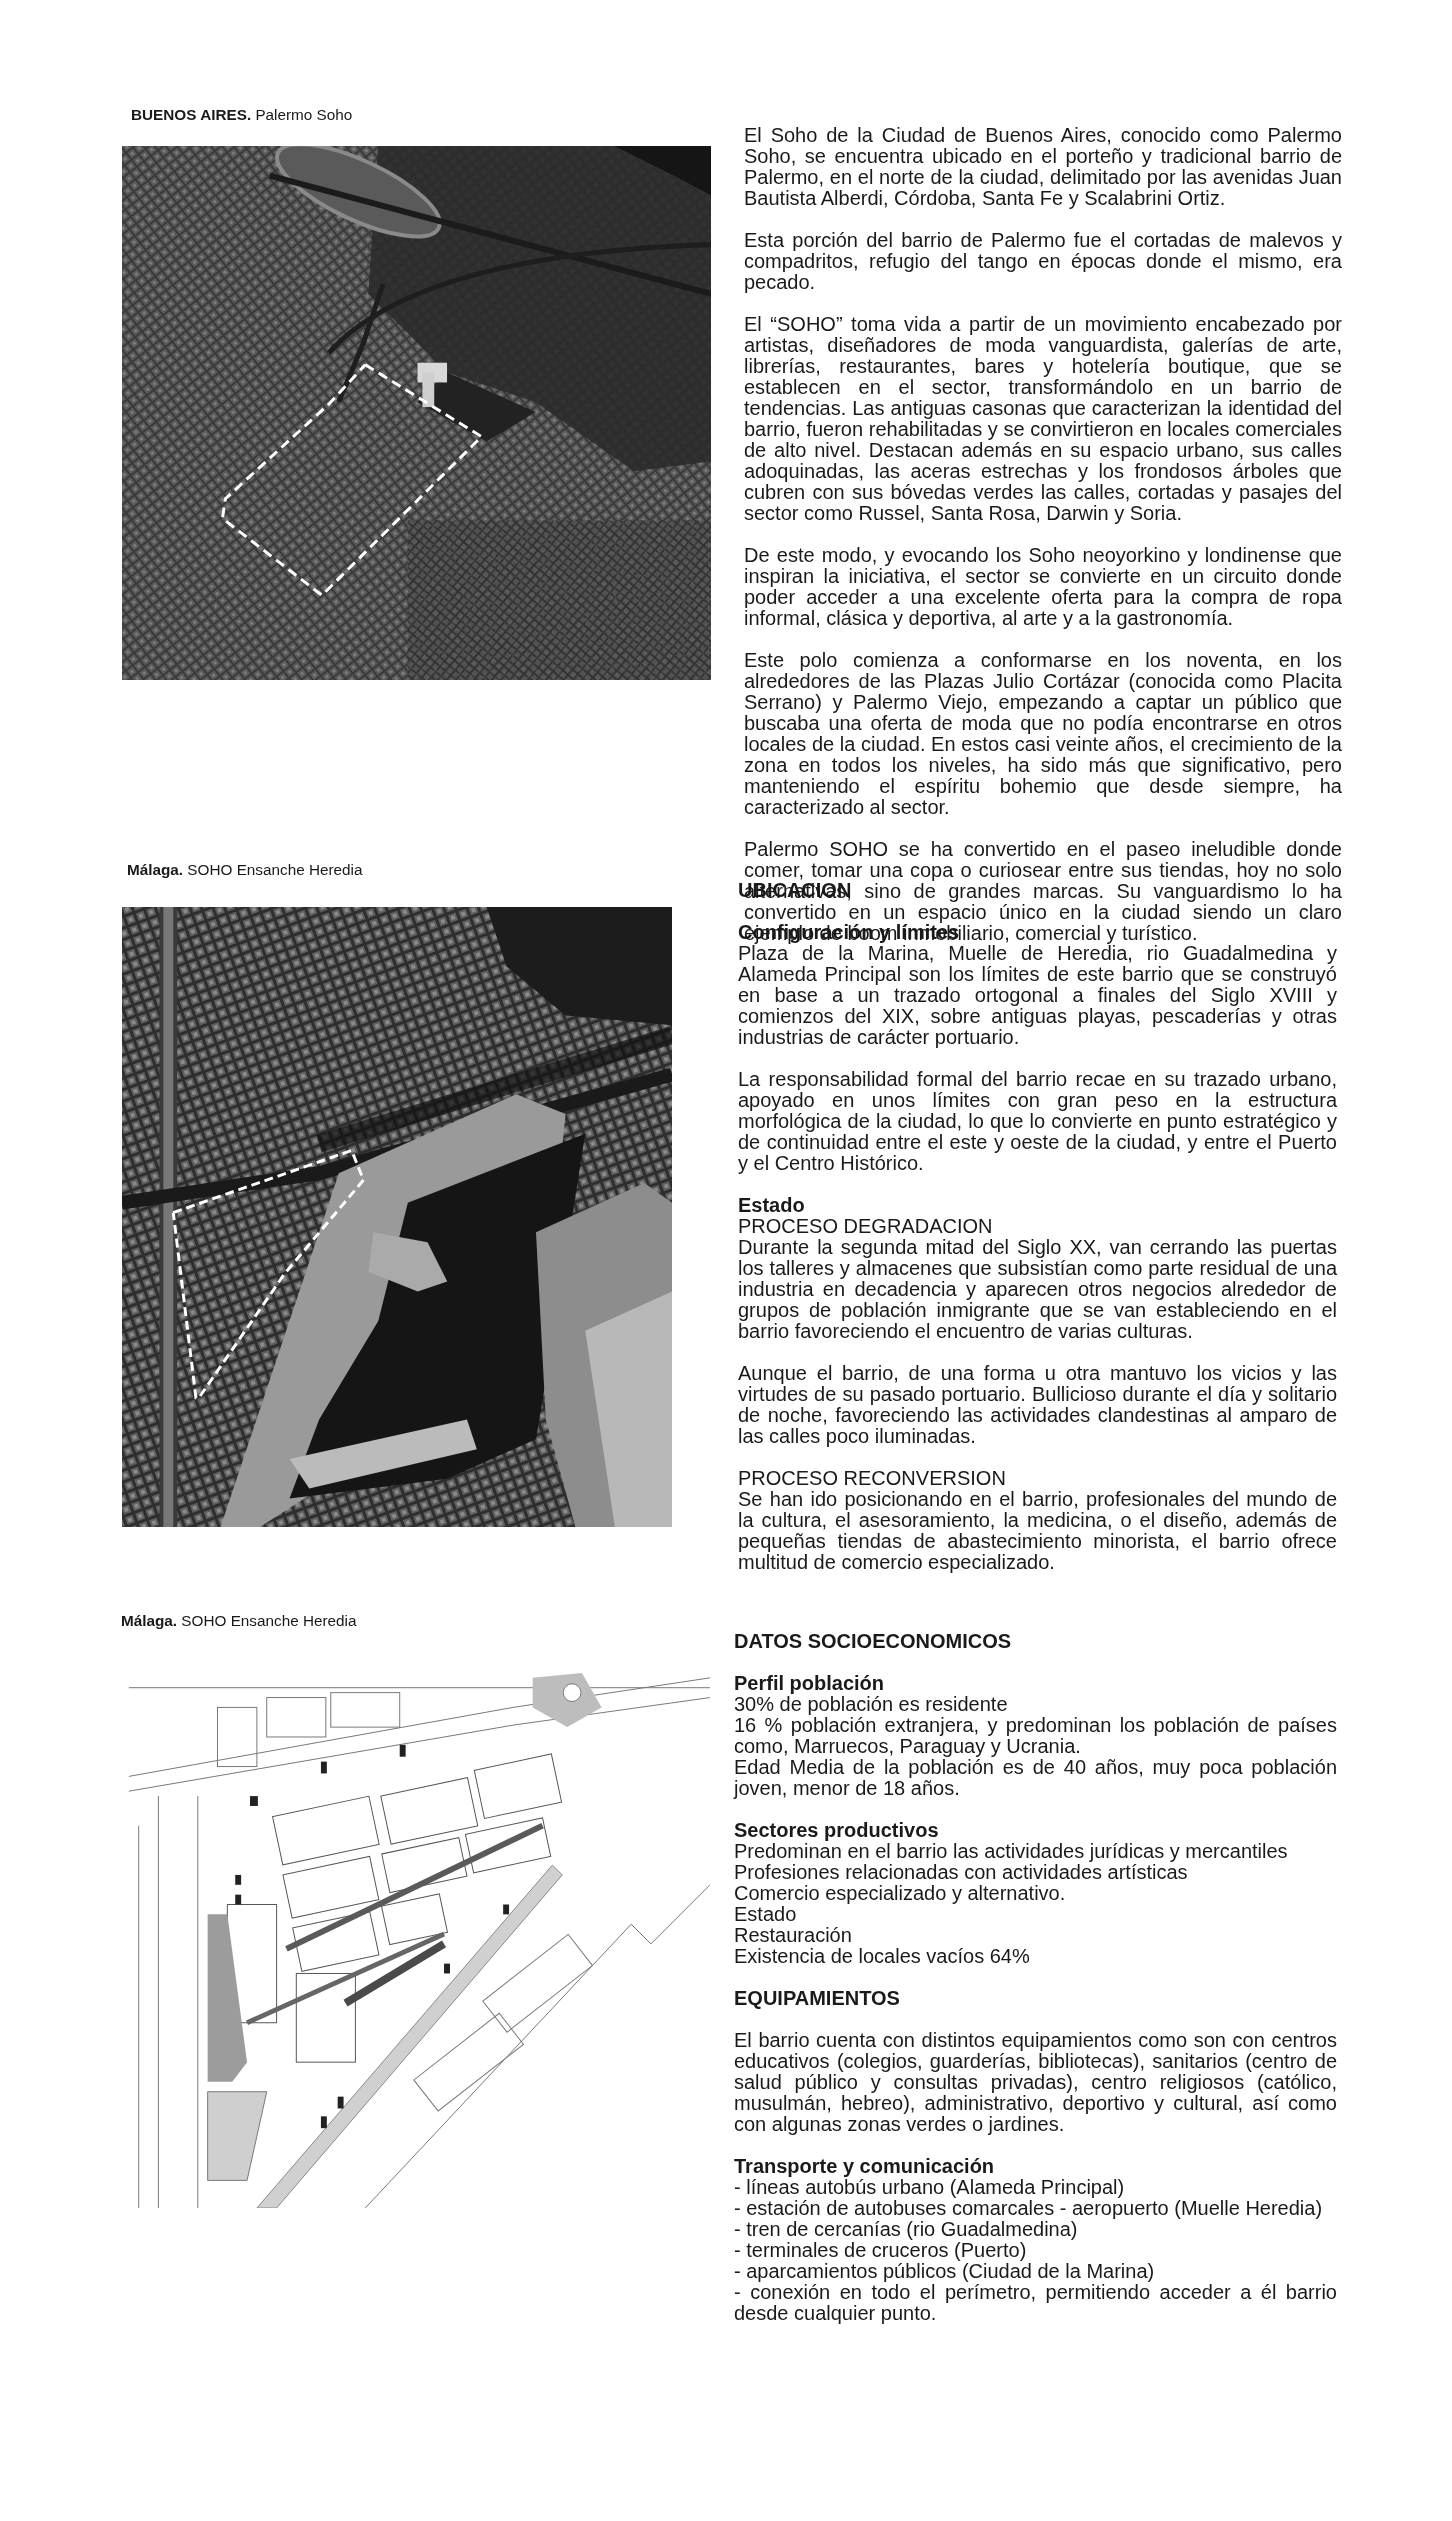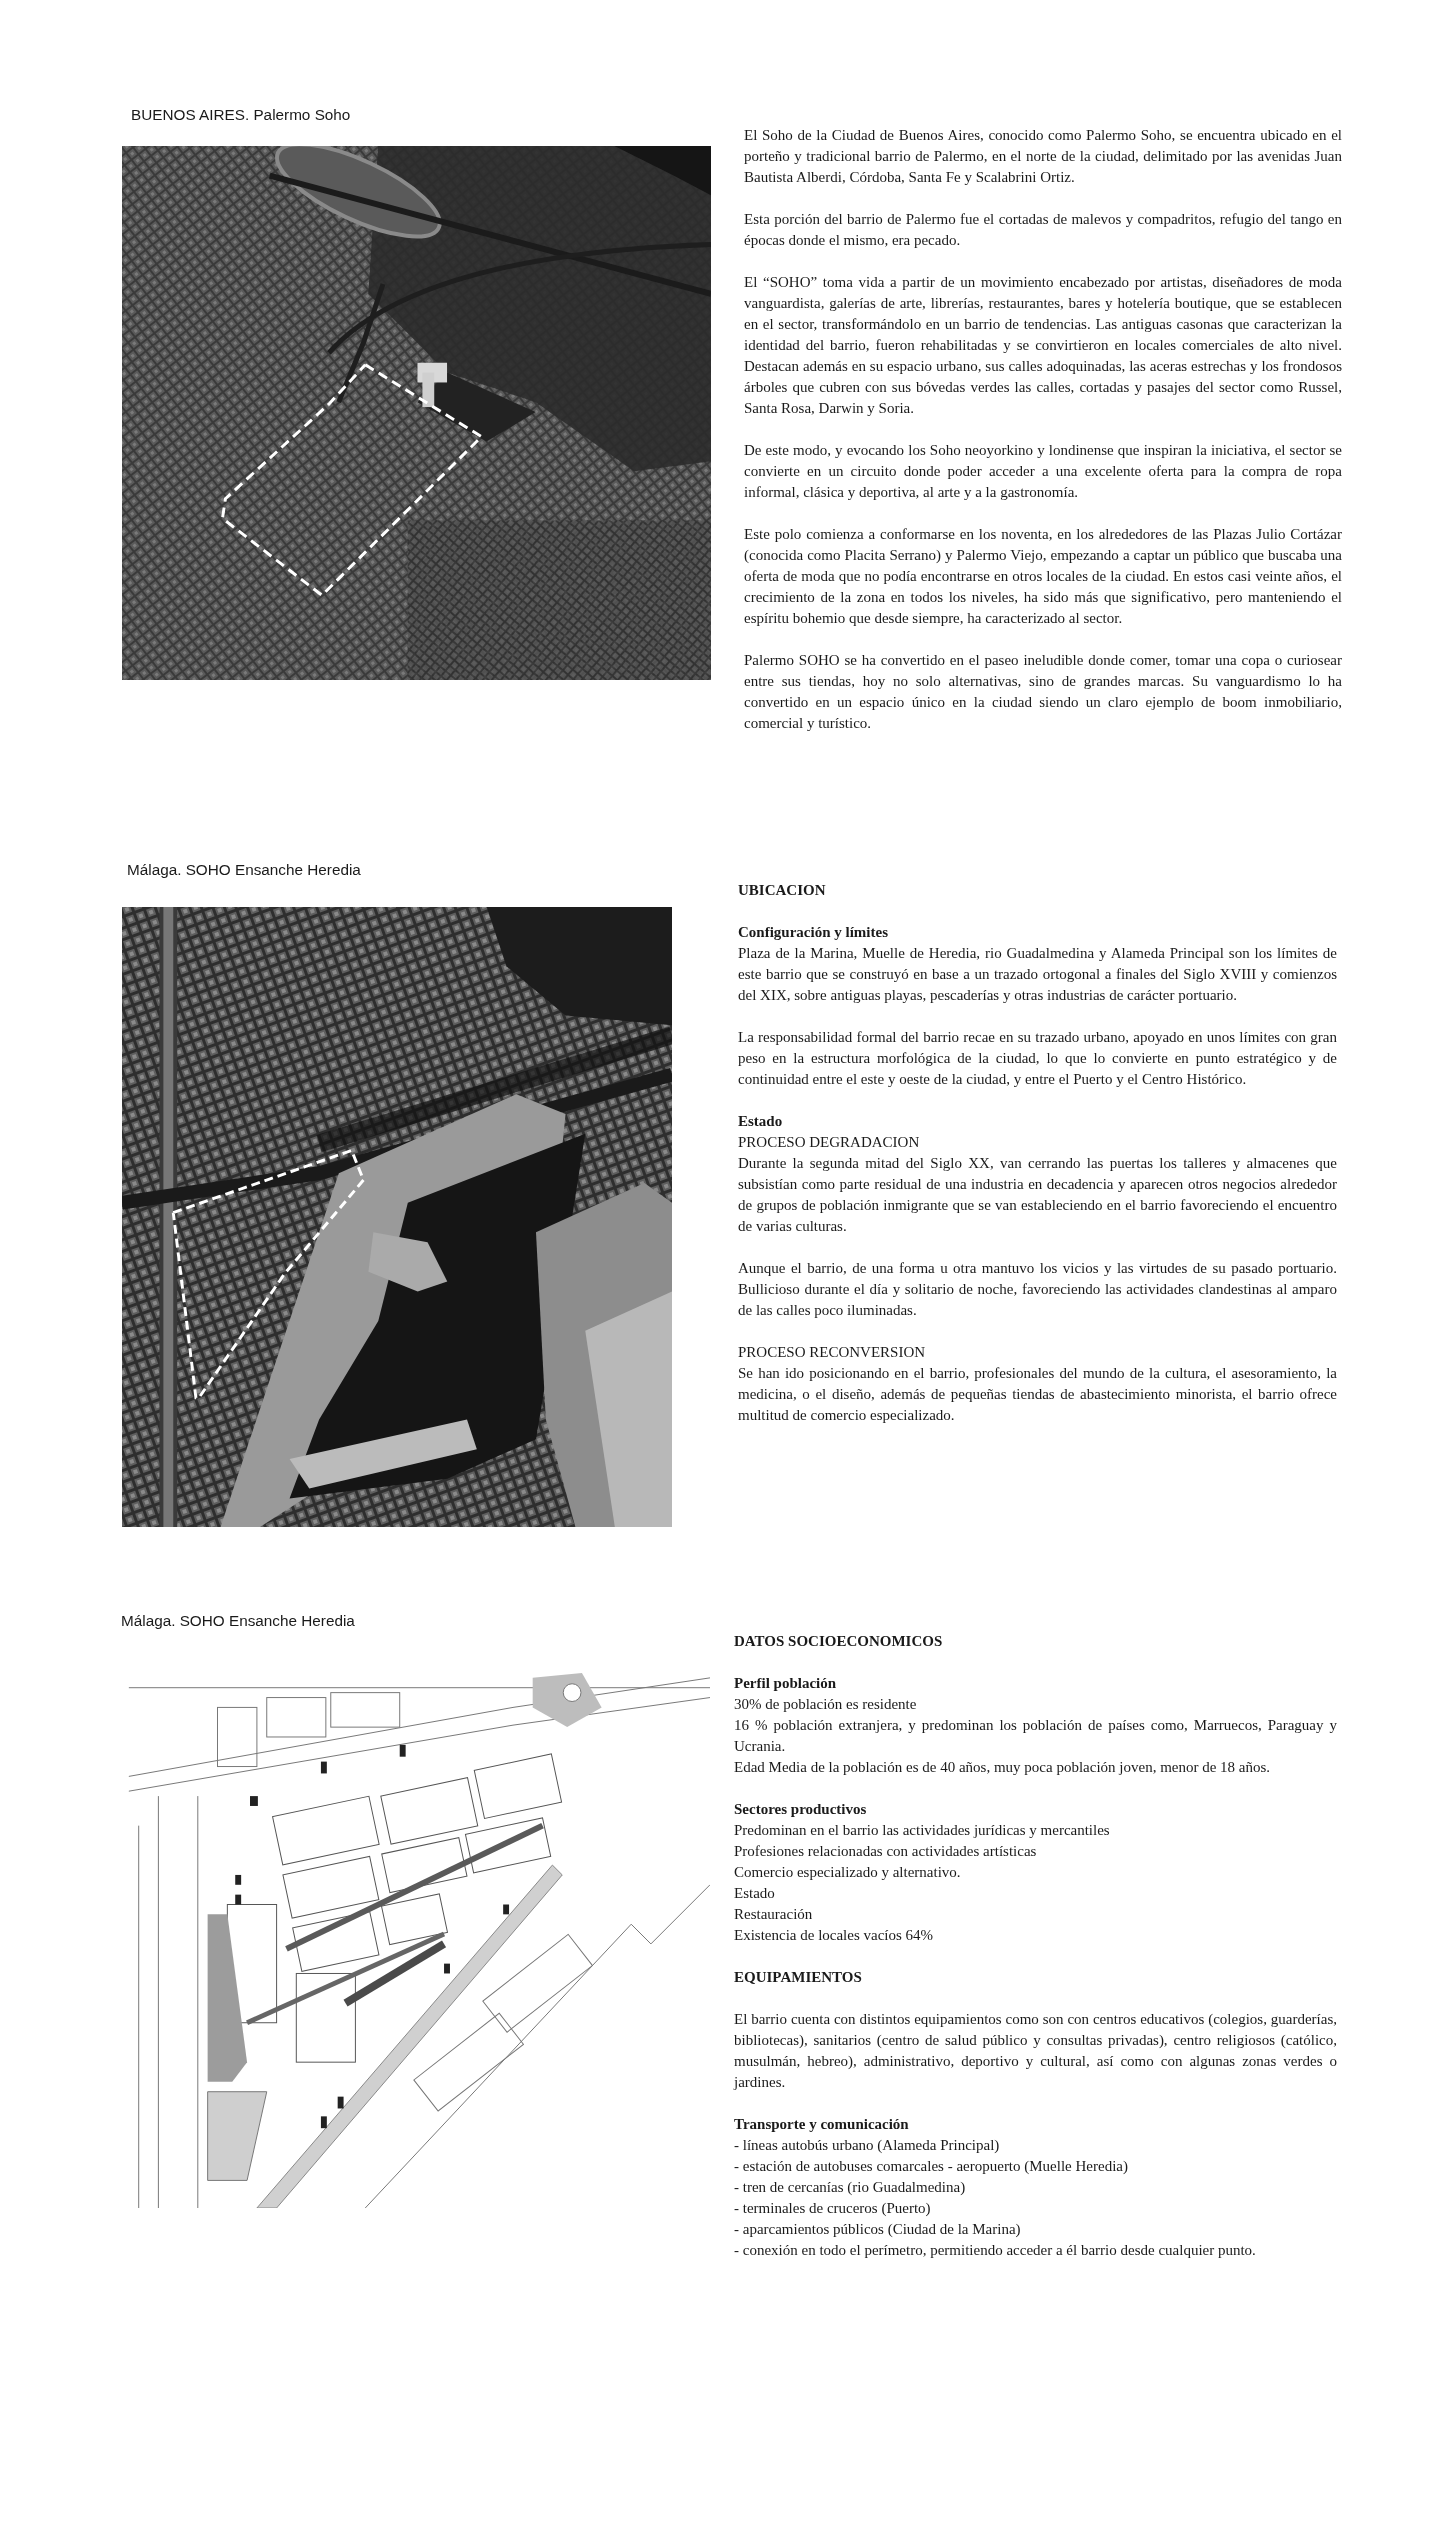--- a/index.html
+++ b/index.html
@@ -1,20 +1,20 @@
 <!DOCTYPE html>
 <html><head>
 <meta charset="utf-8">
 <style>
   html, body { margin: 0; padding: 0; background: #ffffff; }
   body { width: 1453px; height: 2522px; position: relative; overflow: hidden;
          font-family: "Liberation Sans", "DejaVu Sans", sans-serif; color: #1a1a1a; }
   .caption { position: absolute; font-size: 15.3px; line-height: 19.7px; white-space: nowrap; }
-  .caption b { font-weight: normal; }
-  .col { position: absolute; font-size: 15px; line-height: 21px; text-align: justify; font-family: Liberation Serif, serif; }
+  .caption b { font-weight: bold; }
+  .col { position: absolute; font-size: 20px; line-height: 21px; text-align: justify; }
   .col p { margin: 0 0 21px 0; }
   .col .h { font-weight: bold; display: block; }
   .col .plain-line { display: block; text-align: left; }
   .col .gap { display: block; height: 21px; }
   .figure { position: absolute; overflow: hidden; }
   .figure svg { display: block; width: 100%; height: 100%; }
 </style>
 </head>
 <body>
 

